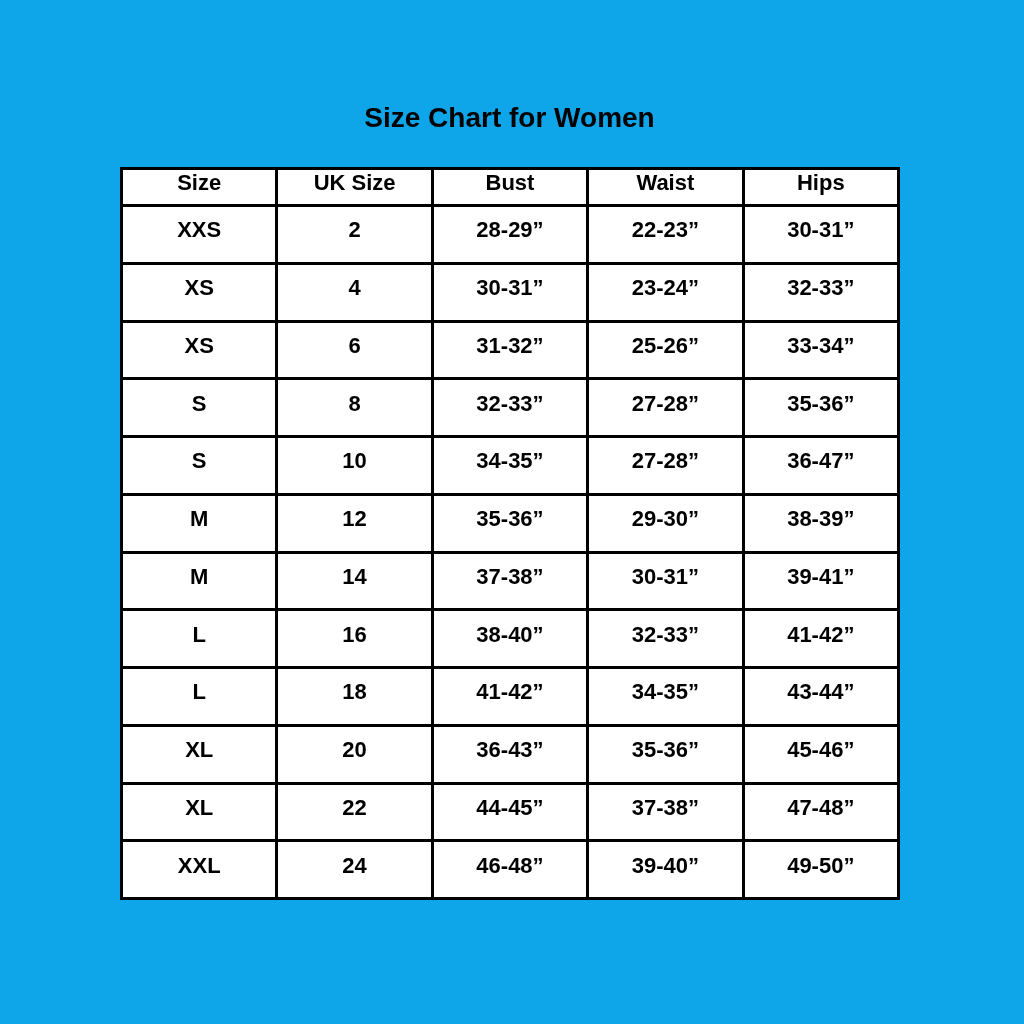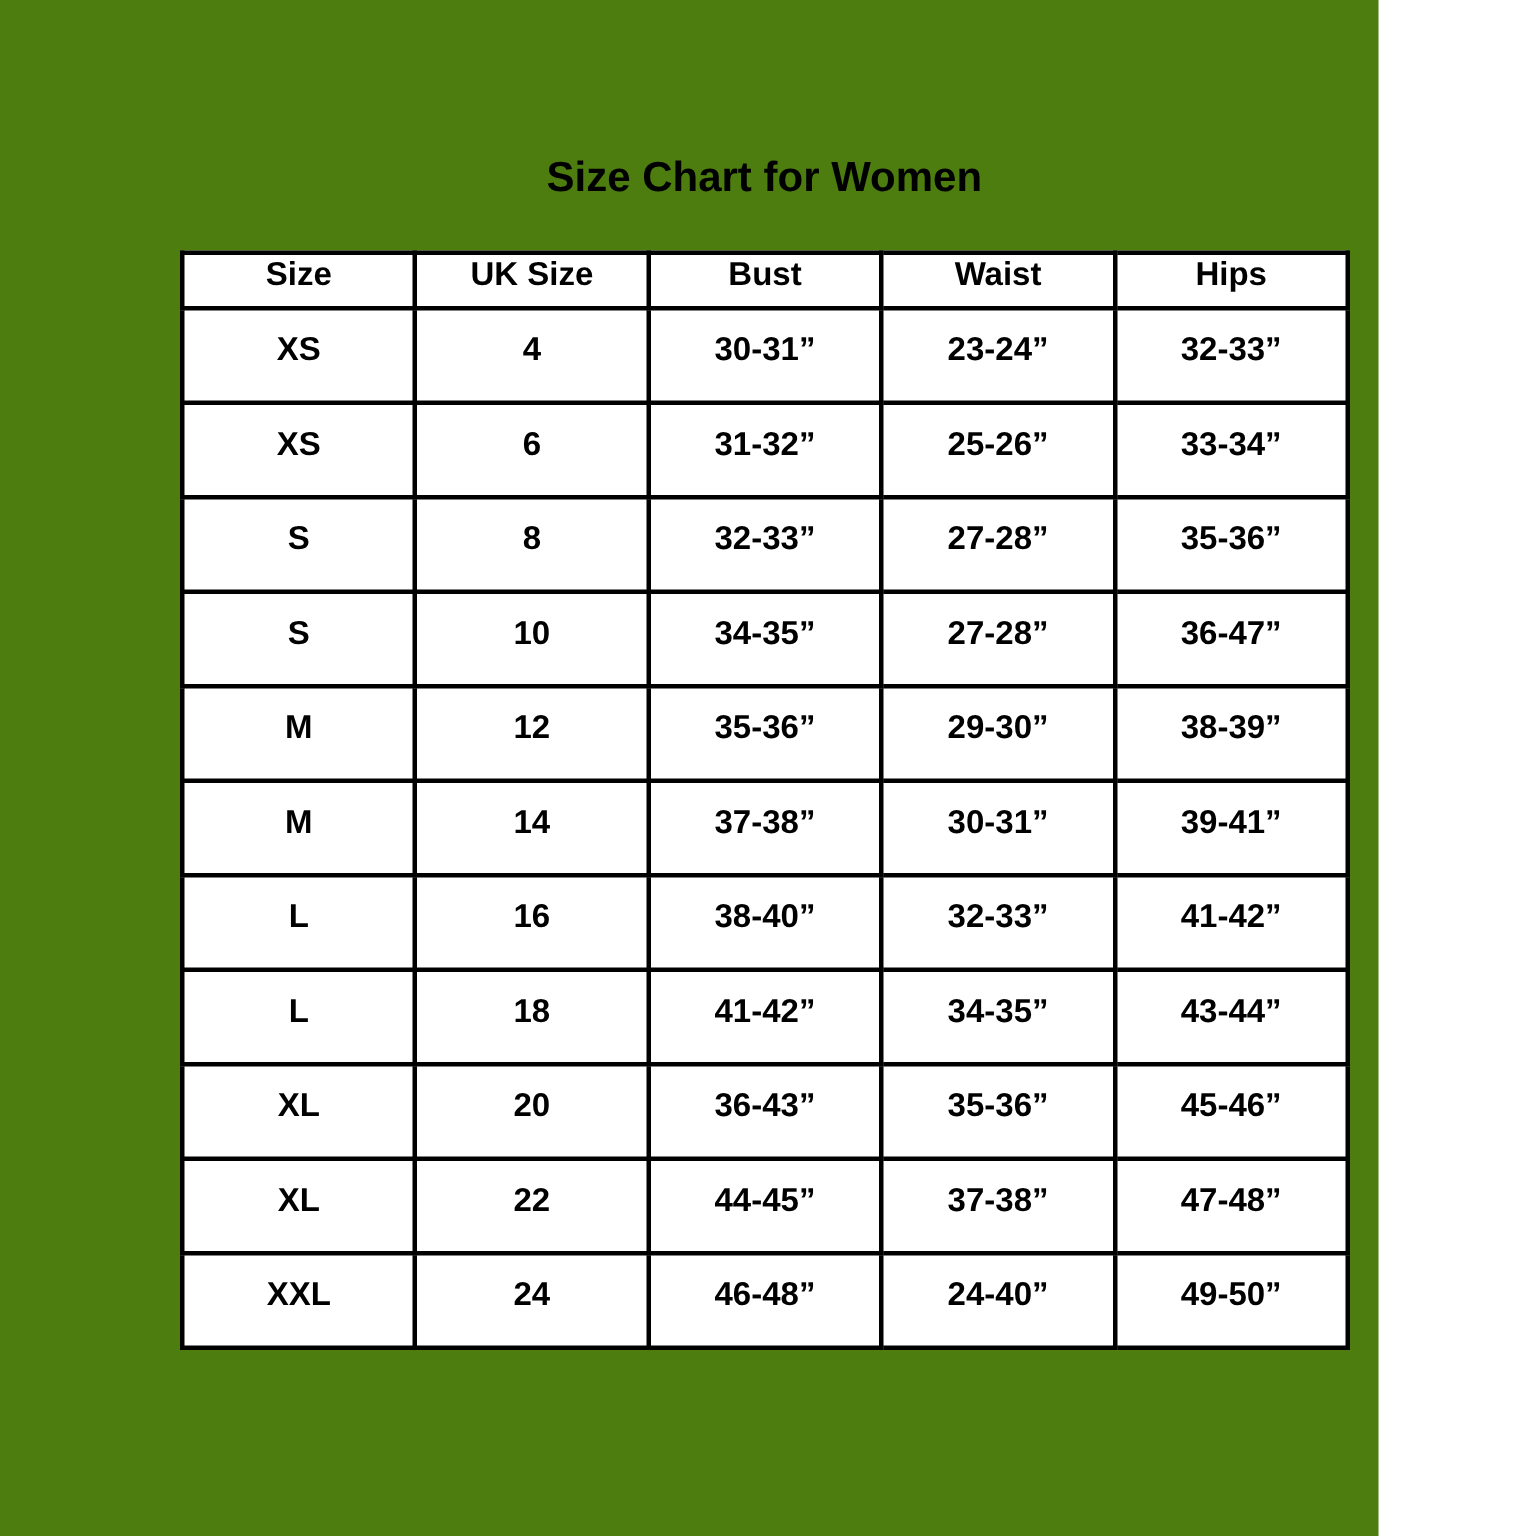--- a/index.html
+++ b/index.html
@@ -7,23 +7,23 @@
     padding: 0;
   }
   body {
     width: 1024px;
     height: 1024px;
     background: #ffffff;
     font-family: "Liberation Sans", sans-serif;
   }
   .page {
     position: relative;
-    width: 919px;
+    width: 1024px;
     height: 1024px;
-    background: #4d7c0f;
+    background: #0ea5e9;
     overflow: hidden;
   }
   .title {
     position: absolute;
     top: 102px;
     left: 0;
     width: 1019px;
     text-align: center;
     font-size: 28px;
     font-weight: bold;
@@ -66,20 +66,27 @@
     <thead>
       <tr>
           <th>Size</th>
           <th>UK Size</th>
           <th>Bust</th>
           <th>Waist</th>
           <th>Hips</th>
         </tr>
     </thead>
     <tbody>
+        <tr>
+          <td>XXS</td>
+          <td>2</td>
+          <td>28-29”</td>
+          <td>22-23”</td>
+          <td>30-31”</td>
+        </tr>
         <tr>
           <td>XS</td>
           <td>4</td>
           <td>30-31”</td>
           <td>23-24”</td>
           <td>32-33”</td>
         </tr>
         <tr>
           <td>XS</td>
           <td>6</td>
@@ -140,18 +147,18 @@
           <td>XL</td>
           <td>22</td>
           <td>44-45”</td>
           <td>37-38”</td>
           <td>47-48”</td>
         </tr>
         <tr>
           <td>XXL</td>
           <td>24</td>
           <td>46-48”</td>
-          <td>24-40”</td>
+          <td>39-40”</td>
           <td>49-50”</td>
         </tr>
       </tbody>
   </table>
 </div>
 
 </body></html>

